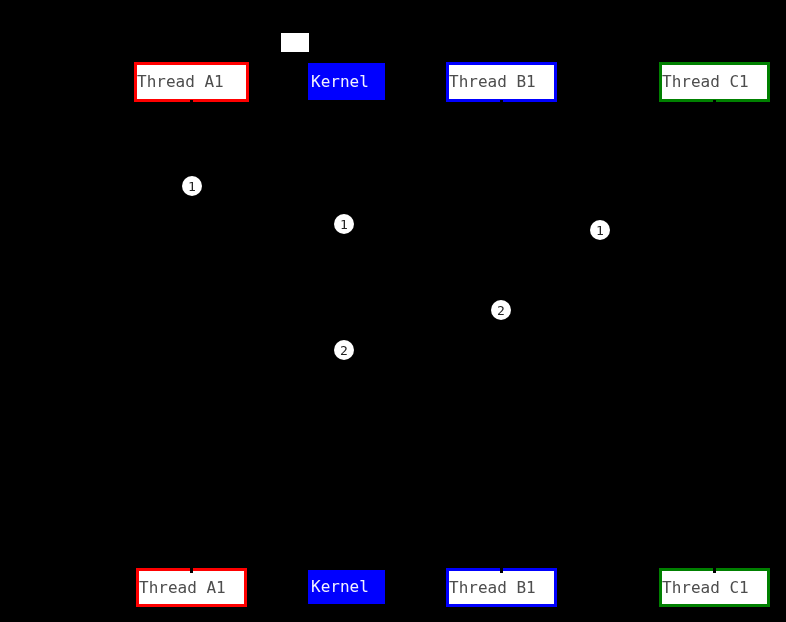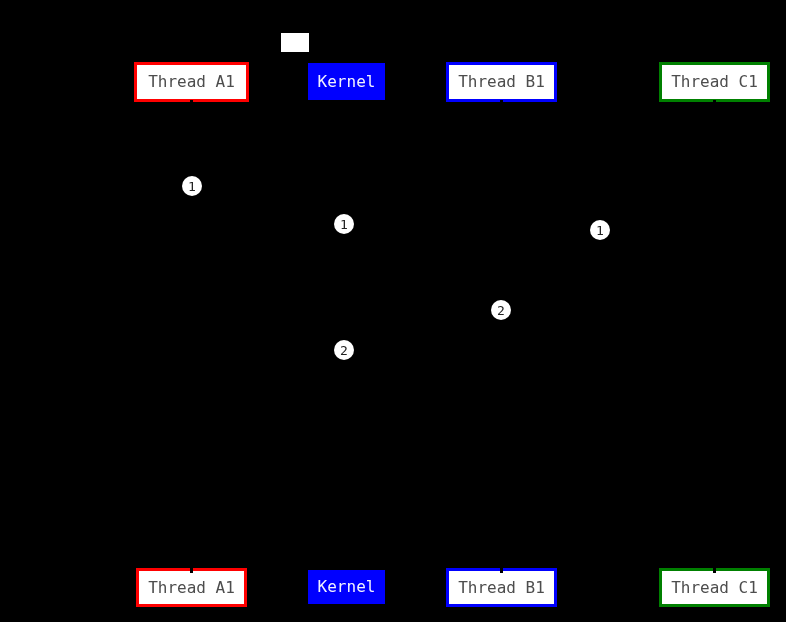--- a/index.html
+++ b/index.html
@@ -2,21 +2,21 @@
 <html><head>
 <meta charset="utf-8">
 <style>
   html,body{margin:0;padding:0;background:#000;}
   .canvas{
     position:relative;width:786px;height:622px;background:#000;overflow:hidden;
     font-family:"DejaVu Sans Mono","Liberation Mono",monospace;
   }
   .pbox{
     position:absolute;box-sizing:border-box;border:3px solid #fff;background:#fff;
-    display:flex;align-items:center;justify-content:center;
+    display:flex;align-items:center;
   }
   .plabel{font-size:16px;line-height:1;white-space:nowrap;}
   .marker{
     position:absolute;width:20px;height:20px;border-radius:50%;background:#fff;
     display:flex;align-items:center;justify-content:center;
   }
   .marker-num{font-size:13px;line-height:1;color:#222222;}
   .note{position:absolute;background:#fff;}
   .stub{position:absolute;background:#000;}
 </style>

